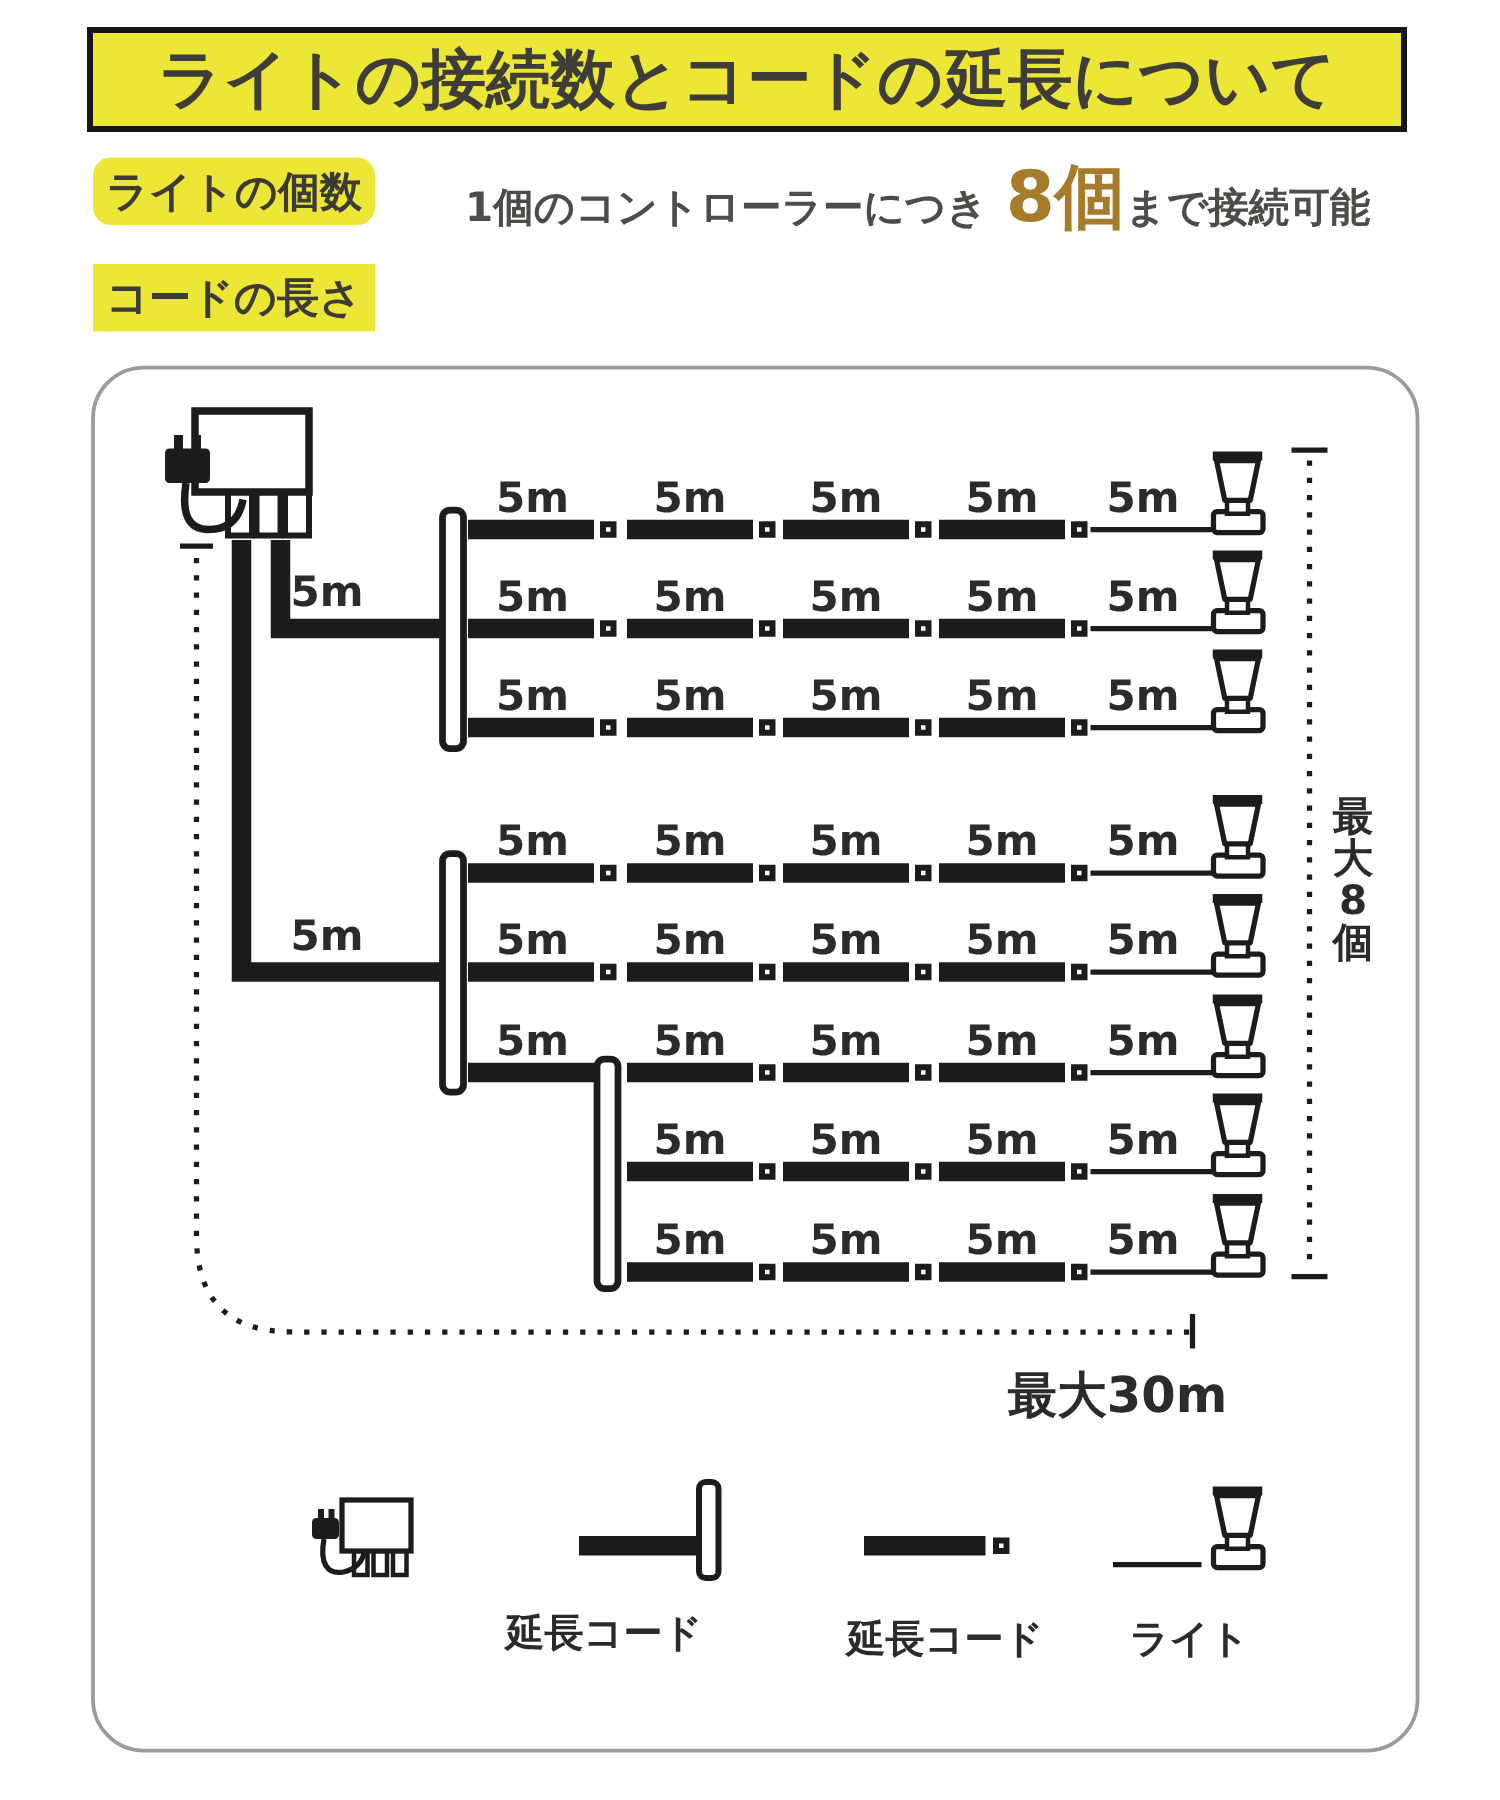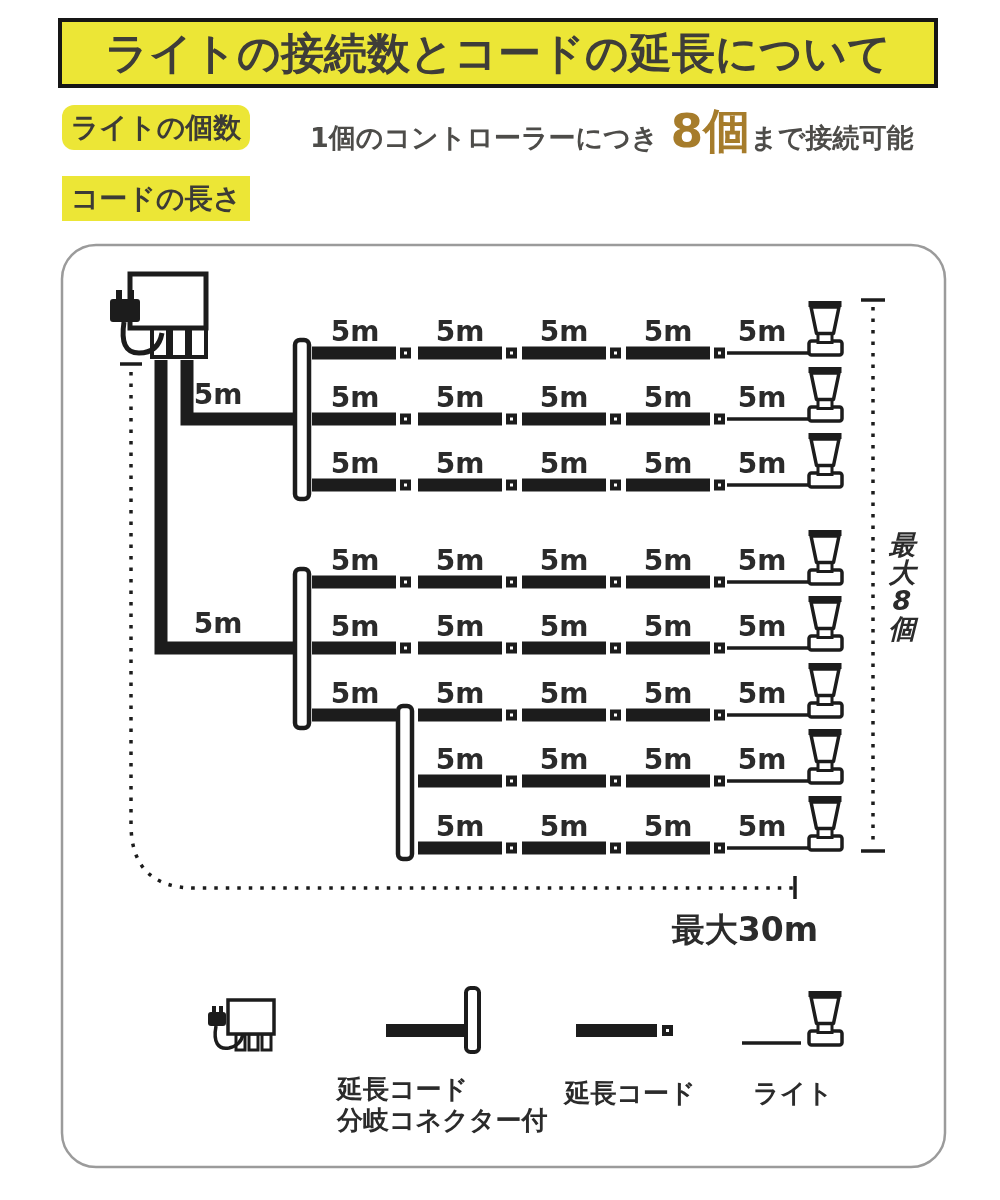--- a/index.html
+++ b/index.html
@@ -34,21 +34,21 @@
   .spec-text.row1{top:160px;}
   .spec-text .small{font-size:27px;}
   .spec-text .big{font-size:47px;color:var(--highlight-gold);}
   .spec-text .big.gap-left{margin-left:12px;}
   .spec-text .big.gap-right{margin-right:12px;}
   .diagram-svg{position:absolute;left:0;top:0;}
   .diagram-svg text{font-family:"DejaVu Sans",sans-serif;font-weight:bold;fill:#2b2b2b;}
   .max-lights-label{
     position:absolute;left:886px;top:531px;width:32px;
     font-size:27px;font-weight:bold;line-height:28px;text-align:center;
-    color:#2b2b2b;word-break:break-all;font-style:italic;
+    color:#2b2b2b;word-break:break-all;
   }
   .max-length-label{
     position:absolute;left:650px;top:908px;width:190px;text-align:center;
     font-size:33px;font-weight:bold;color:#2b2b2b;white-space:nowrap;
   }
   .legend-label{
     position:absolute;font-size:26px;font-weight:bold;color:#2b2b2b;
     text-align:center;white-space:nowrap;line-height:31px;
   }
   .legend-label.l0{left:137px;top:1078px;width:180px;}
@@ -329,18 +329,17 @@
           </g>
         </g>
       </g>
     </svg>
 
   <div class="max-lights-label">最大8個</div>
   <div class="max-length-label">最大30m</div>
 
   <div class="legend-label l1">
     <div>延長コード</div>
-    <div>分岐コネクター付</div>
   </div>
   <div class="legend-label l2">延長コード</div>
   <div class="legend-label l3">ライト</div>
 
 </div>
 
 </body></html>

